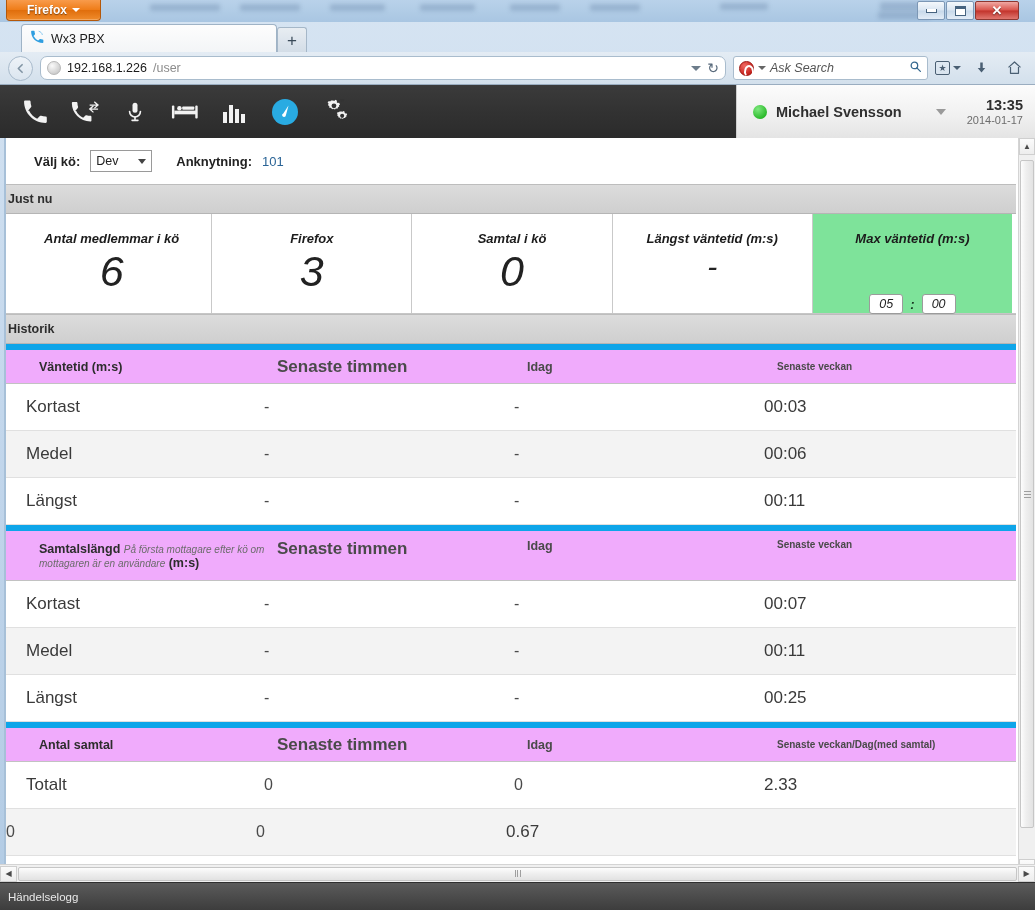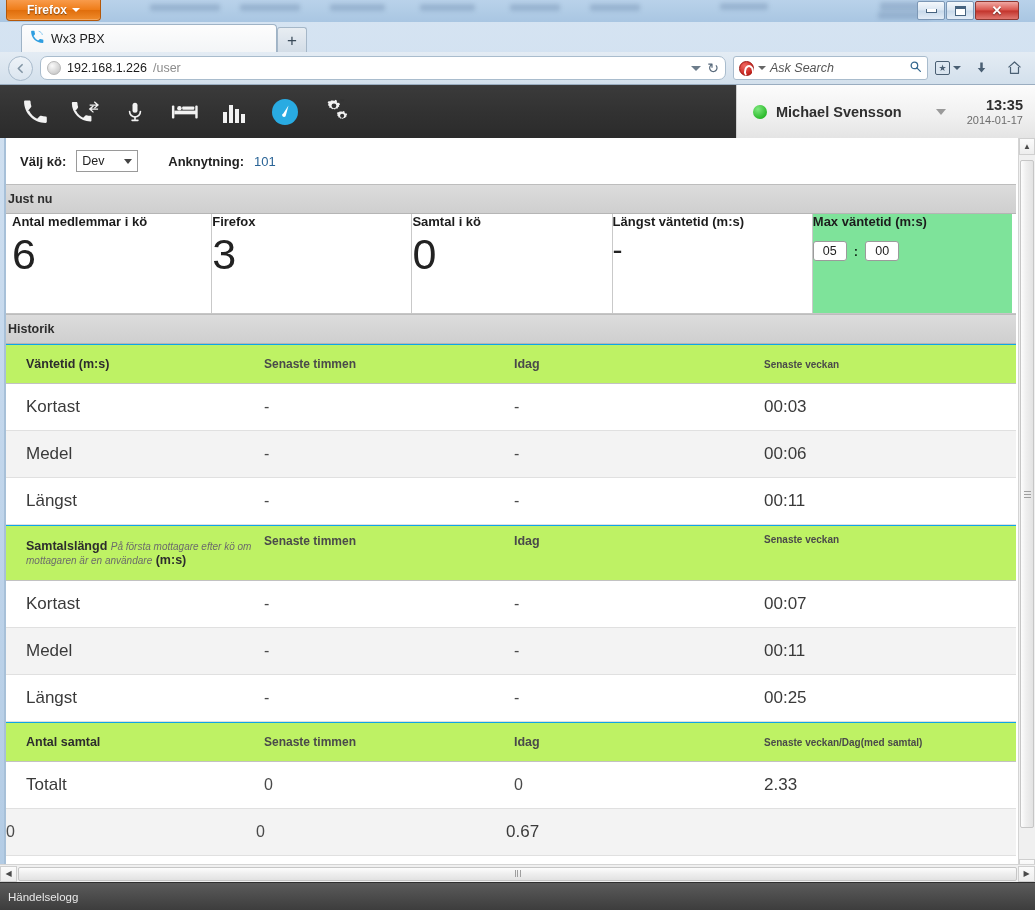--- a/index.html
+++ b/index.html
@@ -176,21 +176,21 @@
 
   
   #viewport {
     position: absolute; left: 4px; top: 138px; width: 1027px; height: 738px;
     background: #fff; overflow: hidden;
     border-left: 2px solid #a7c0d8;
   }
   #content { position: absolute; left: 0; top: 0; width: 1010px; }
 
   .topbar-row {
-    height: 46px; display: flex; align-items: center; padding-left: 14px; gap: 10px;
+    height: 46px; display: flex; align-items: center; padding-left: 28px; gap: 10px;
     background: #fff;
   }
   .lbl-bold { font-size: 13px; font-weight: bold; color: #222; }
   #queue-select {
     width: 62px; height: 22px; border: 1px solid #9a9a9a; background:#fff;
     display:flex; align-items:center; padding: 0 5px;
     font-size: 12.5px; color:#222;
   }
   #queue-select .qcaret {
     margin-left:auto; width:0;height:0;border-left:4px solid transparent;
@@ -205,43 +205,44 @@
     font-size: 12.5px; font-weight: bold; color: #2d2d2d;
   }
 
   
   #stat-row {
     display: flex; height: 100px; border-bottom: 1px solid #c6c6c6;
     background:#fff; padding: 0 4px 0 6px;
   }
   .stat-card {
     flex: 1; border-right: 1px solid #c9c9c9;
-    display:flex; flex-direction:column; 
+    display:flex; flex-direction:column; align-items:center; padding-top: 17px;
     background:#fff;
-  }
-  .stat-card:last-child { border-right: none; }
+    font-style:italic;
+  }
+  .stat-card:last-child { border-right: none; gap: 36px; }
   .stat-card.highlight { background: #7ee39a; }
   .stat-title { font-size: 13px; font-weight: bold; color: #1c1c1c; }
   .stat-value { font-size: 43px; color: #222; font-weight: 300; line-height: 1.1; margin-top: 2px;
                 font-family: "Liberation Sans", sans-serif; }
   .stat-dash { font-size: 30px; color: #222; line-height:1.4; }
   .maxwait-inputs { margin-top: 12px; display:flex; align-items:center; gap: 7px; }
   .mini-input {
     width: 34px; height: 20px; background:#fff; border:1px solid #9b9b9b; border-radius:3px;
     display:flex; align-items:center; justify-content:center; font-size: 12.5px; color:#222;
   }
   .colon { font-size: 13px; color:#17331f; font-weight:bold; }
 
   
   .thead-row {
-    background: #bef264; border-bottom: 1px solid #c2c2c2; border-top:1px solid #0ea5e9;
-    display:flex; align-items:center; min-height: 40px; padding: 6px 0;
+    background: #f0abfc; border-bottom: 1px solid #c2c2c2; border-top:6px solid #0ea5e9;
+    display:flex; align-items:center; min-height: 40px; padding: 6px 13px;
   }
   .thead-row .c0 { width: 258px; padding-left: 20px; font-size: 12.5px; font-weight: bold; color: #2d2d2d; }
-  .thead-row .c1 { width: 250px; font-size: 12px; font-weight: bold; color: #4a4a4a; }
+  .thead-row .c1 { width: 250px; font-size: 17px; font-weight: bold; color: #4a4a4a; }
   .thead-row .c2 { width: 250px; font-size: 12.5px; font-weight: bold; color: #4a4a4a; }
   .thead-row .c3 { flex:1; font-size: 10px; font-weight: bold; color: #4a4a4a; }
   .sub-note { font-weight: normal; font-style: italic; font-size: 10px; color:#6b6b6b; }
 
   .tr {
     display:flex; align-items:center; height: 47px;
     border-bottom: 1px solid #e0e0e0; background:#fff;
   }
   .tr.alt { background:#f3f3f3; }
   .tr .c0 { width: 258px; padding-left: 20px; font-size: 17px; color: #3a3a3a; }
@@ -465,21 +466,21 @@
 
   <div id="viewport">
     <div id="content">
 
       <div class="topbar-row">
         <span class="lbl-bold">Välj kö:</span>
         <div id="queue-select">
           <span>Dev</span>
           <span class="qcaret"></span>
         </div>
-        <span class="lbl-bold" style="margin-left:20px;">Anknytning:</span>
+        <span class="lbl-bold" style="margin-left:14px;">Anknytning:</span>
         <span id="ext-value">101</span>
       </div>
 
       <div class="section-bar">
         <span>Just nu</span>
       </div>
 
       <div id="stat-row">
         <div class="stat-card">
           <div class="stat-title">Antal medlemmar i kö</div>

